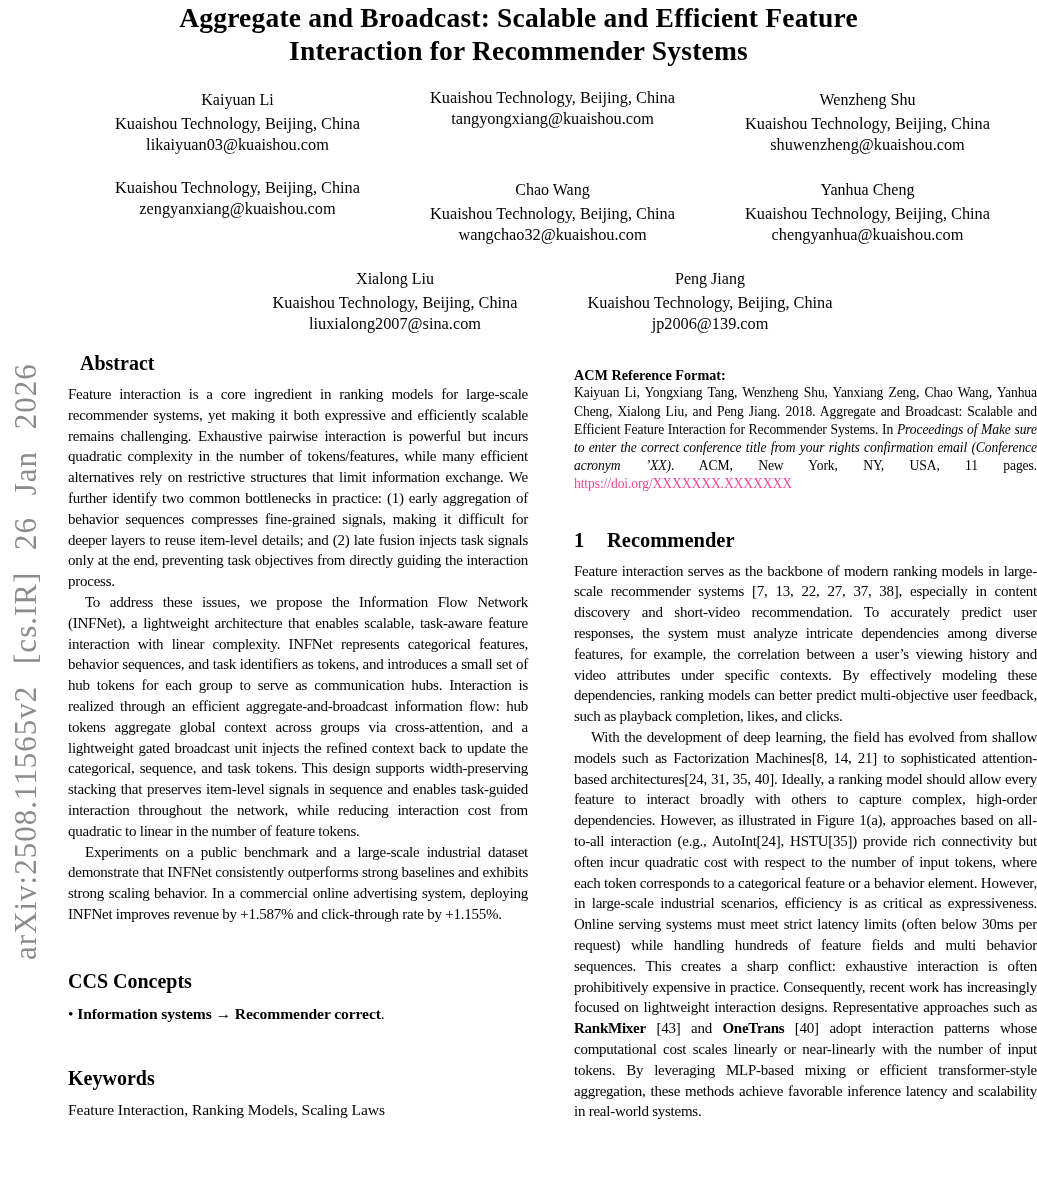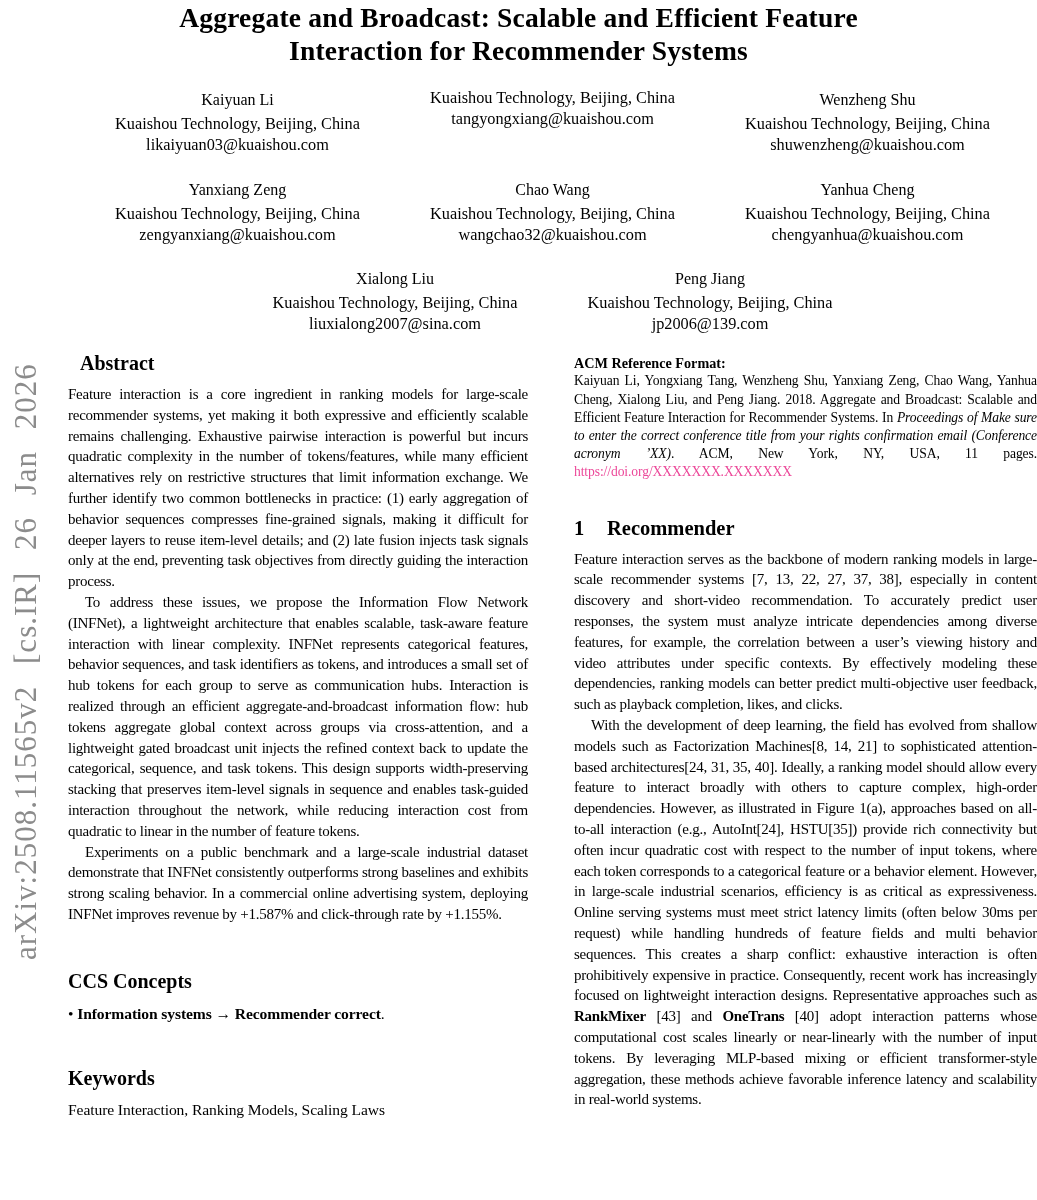--- a/index.html
+++ b/index.html
@@ -21,21 +21,21 @@
     line-height:33px; letter-spacing:0.2px;
   }
   .title .tline { display:block; }
   .authors-row { position:absolute; left:68px; right:0; display:flex; justify-content:center; }
   .row1 { top:87px; } .row2 { top:177px; } .row3 { top:266px; }
   .author { width:315px; text-align:center; }
   .author-name { font-size:16px; line-height:26px; }
   .author-affil, .author-email { font-size:16.3px; line-height:21px; }
   .col { position:absolute; top:350px; }
   .col-left  { left:68px;  width:460px; }
-  .col-right { left:574px; width:463px; }
+  .col-right { left:574px; width:463px;margin-top:12px; }
   .sec-h { font-size:20px; line-height:24px; font-weight:bold; }
   .abstract-h { margin:1px 12px 9px; }
   p.body {
     font-size:15px; letter-spacing:-0.25px; line-height:20.8px;
     text-align:justify;
   }
   p.ind { text-indent:17px; }
   .ccs-h { margin:44px 0 10px; }
   .ccs-line { font-size:15.6px; line-height:21px; letter-spacing:-0.1px; }
   .kw-h { margin:42px 0 9px; }
@@ -70,21 +70,20 @@
     </div>
     <div class="author">
       <div class="author-name">Wenzheng Shu</div>
       <div class="author-affil">Kuaishou Technology, Beijing, China</div>
       <div class="author-email">shuwenzheng@kuaishou.com</div>
     </div>
   </div>
 
   <div class="authors-row row2">
     <div class="author">
-      <div class="author-name">Yanxiang Zeng</div>
       <div class="author-affil">Kuaishou Technology, Beijing, China</div>
       <div class="author-email">zengyanxiang@kuaishou.com</div>
     </div>
     <div class="author">
       <div class="author-name">Chao Wang</div>
       <div class="author-affil">Kuaishou Technology, Beijing, China</div>
       <div class="author-email">wangchao32@kuaishou.com</div>
     </div>
     <div class="author">
       <div class="author-name">Yanhua Cheng</div>

